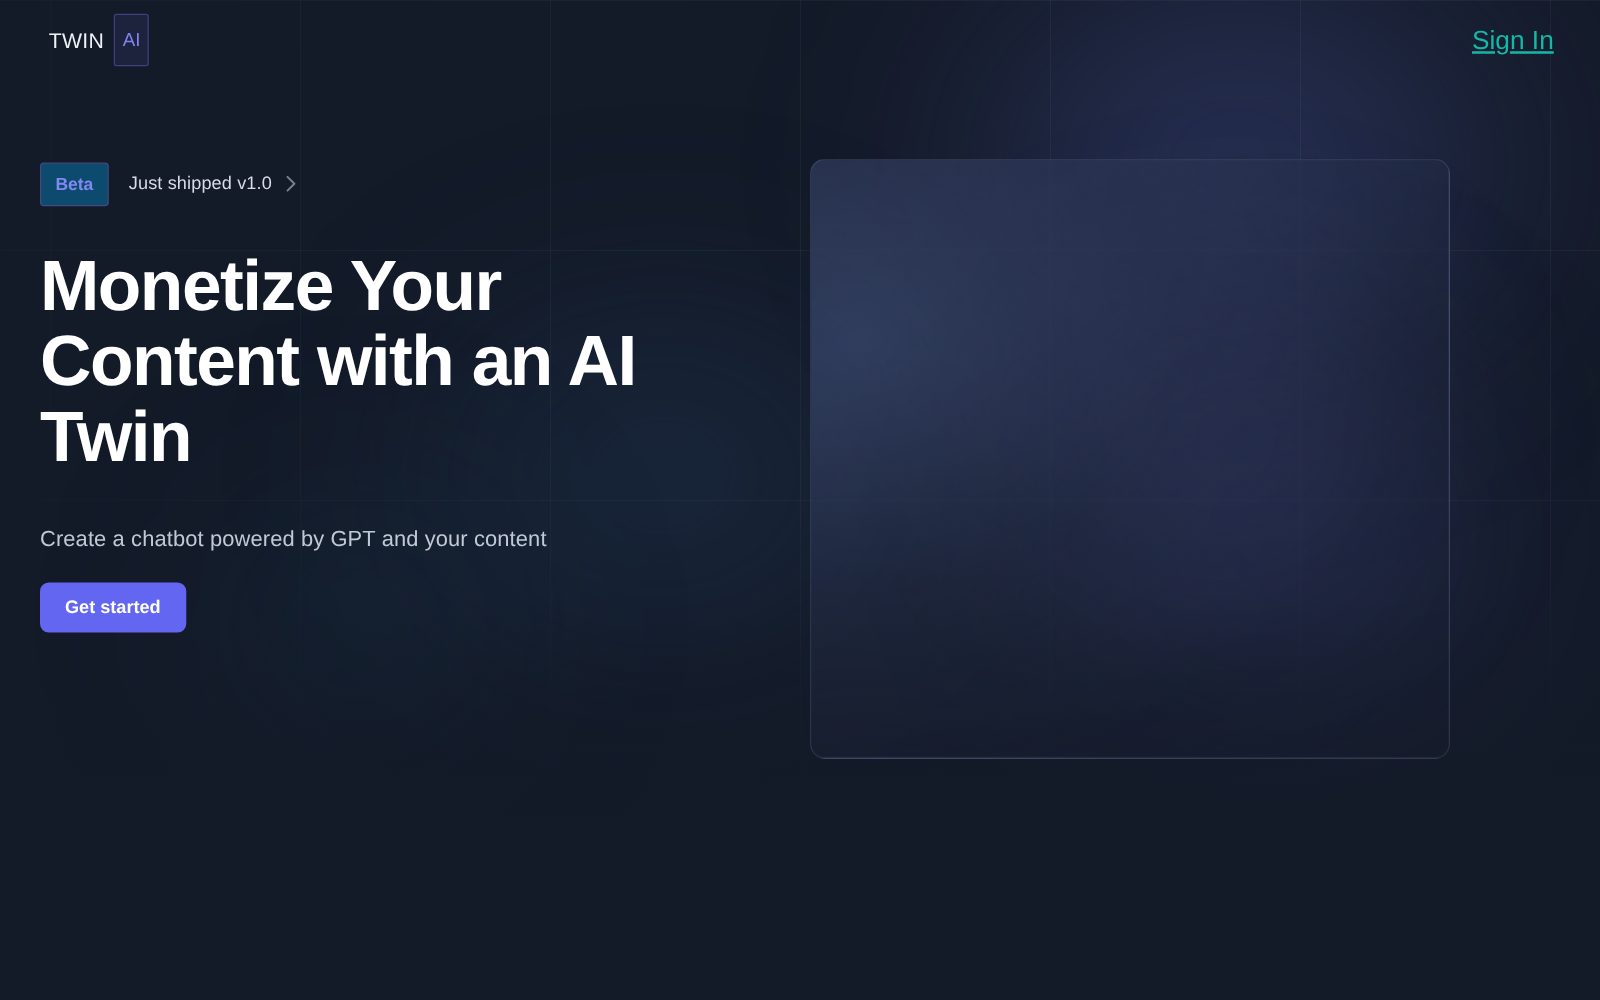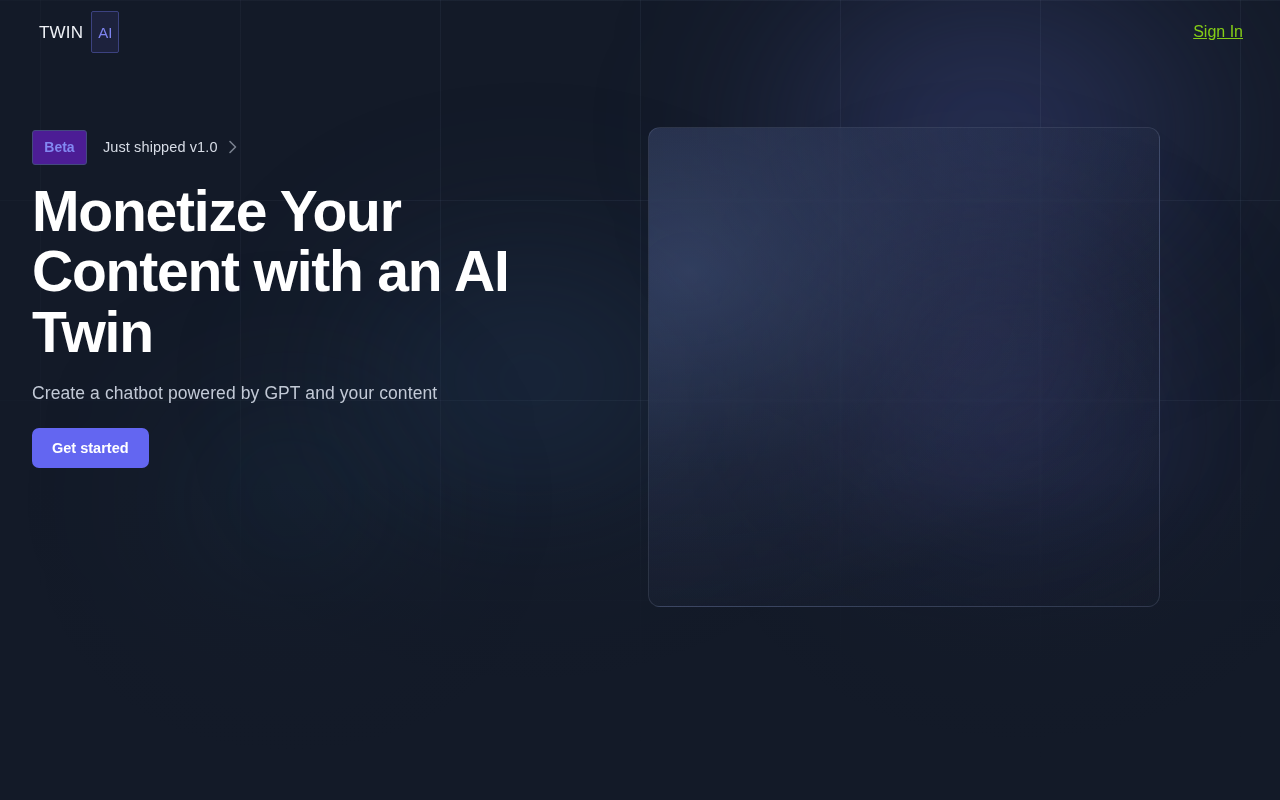--- a/index.html
+++ b/index.html
@@ -94,42 +94,42 @@
     min-width:26px; height:42px;
     padding:0 6px;
     border:1px solid #3c4280;
     background:rgba(38,42,78,0.55);
     color:#7f84f0;
     font-size:15px;
     line-height:1;
     border-radius:2px;
   }
   .signin {
-    color:#84cc16;
-    font-size:16px;
+    color:#14b8a6;
+    font-size:21px;
     line-height:1;
     cursor:pointer;
   }
 
   
   .hero {
     position:absolute;
     left:32px; top:128px;
     width:620px;
     z-index:15;
   }
   .eyebrow {
     display:flex; align-items:center;
     height:38px;
   }
   .beta-badge {
     display:inline-flex; align-items:center; justify-content:center;
     width:55px; height:35px;
     border:1px solid #44497f;
-    background:#4c1d95;
+    background:#0c4a6e;
     border-radius:3px;
     color:#8288f2;
     font-size:14px;
     font-weight:bold;
     line-height:1;
   }
   .eyebrow-text {
     margin-left:16px;
     color:#d7dce6;
     font-size:14.5px;
@@ -137,31 +137,31 @@
     line-height:1;
     letter-spacing:0.1px;
   }
   .chev {
     margin-left:10px;
     display:inline-flex; align-items:center;
     color:#79808f;
   }
 
   .headline {
-    margin-top:15px;
+    margin-top:33px;
     color:#ffffff;
     font-size:57px;
     font-weight:bold;
     line-height:1.06;
     letter-spacing:-1.2px;
     width:560px;
   }
 
   .subhead {
-    margin-top:20px;
+    margin-top:40px;
     color:#c2c9d6;
     font-size:17.5px;
     line-height:1.3;
     letter-spacing:0.1px;
   }
 
   .cta {
     margin-top:23px;
     display:inline-flex; align-items:center; justify-content:center;
     height:40px;

